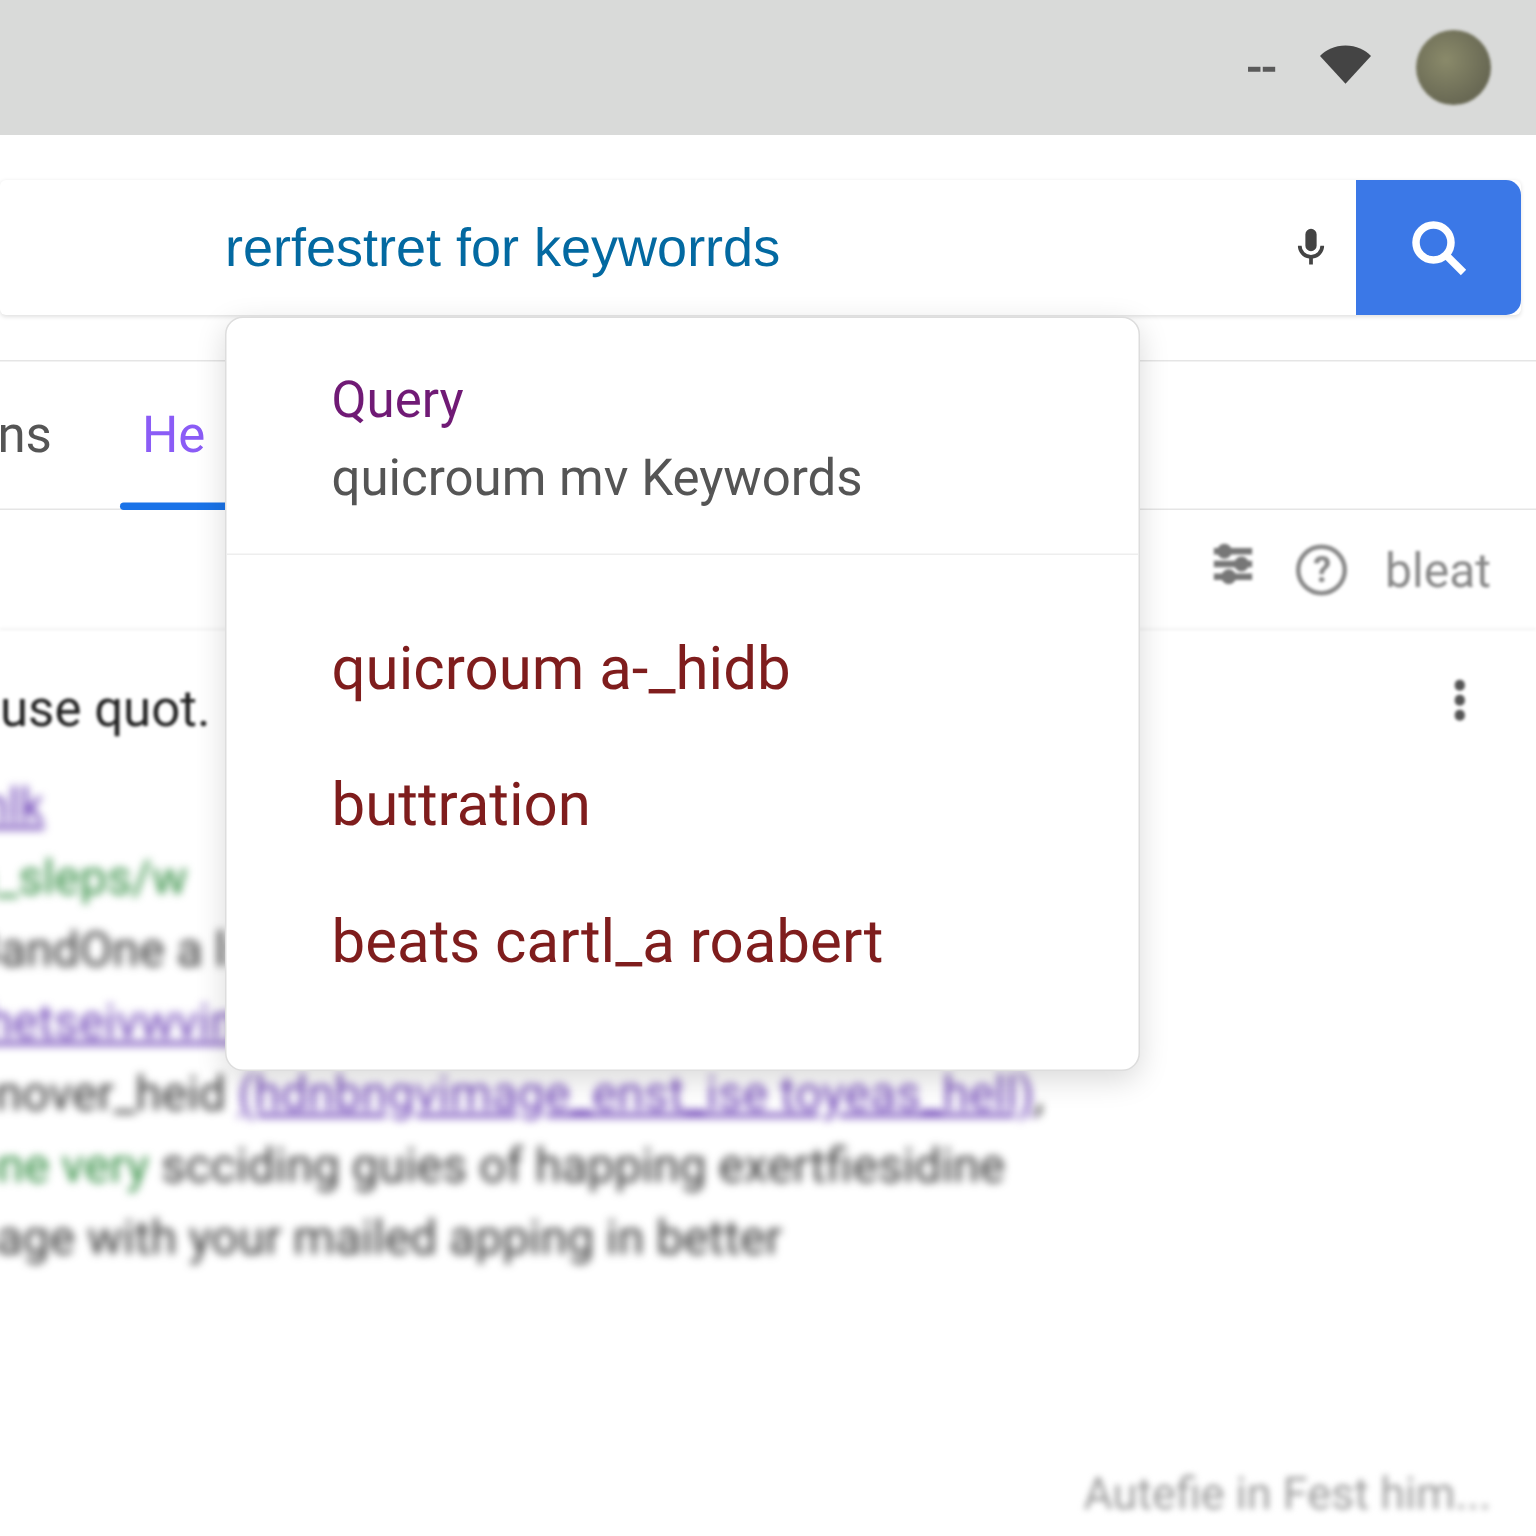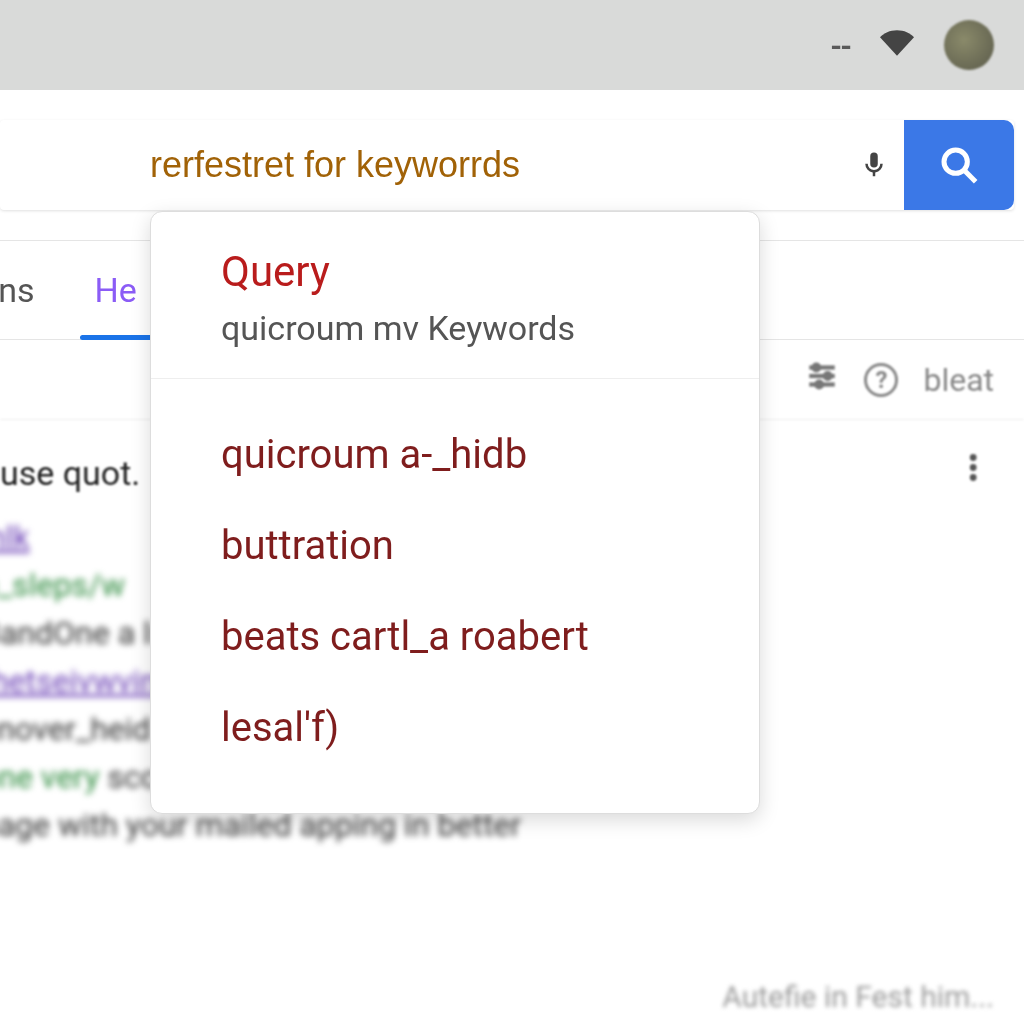--- a/index.html
+++ b/index.html
@@ -34,21 +34,21 @@
     background: #fff;
     box-shadow: 0 1px 3px rgba(0,0,0,.12);
     border-radius: 4px;
     margin: 0 10px 0 0;
   }
   .search-input {
     flex: 1;
     border: none;
     outline: none;
     font-size: 36px;
-    color: #a16207;
+    color: #0369a1;
     padding-left: 150px;
     background: transparent;
   }
   .mic-icon {
     width: 60px; display:flex; justify-content:center; align-items:center;
   }
   .mic-icon svg { width: 30px; height: 40px; fill: #444; }
   .search-button {
     width: 110px; height: 100%;
     background: #3b78e7;
@@ -115,21 +115,21 @@
     border: 1px solid #ddd;
     border-radius: 12px;
     box-shadow: 0 6px 20px rgba(0,0,0,.15);
     z-index: 50;
     overflow: hidden;
   }
   .dropdown-header {
     padding: 35px 60px 30px 70px;
     border-bottom: 1px solid #eee;
   }
-  .dropdown-header .q-label { font-size: 42px; color:#b91c1c; margin-bottom: 12px;}
+  .dropdown-header .q-label { font-size: 34px; color:#701a75; margin-bottom: 12px;}
   .dropdown-header .q-text  { font-size: 34px; color:#555; }
   .dropdown-list { padding: 30px 60px 40px 70px; }
   .dropdown-item {
     font-size: 40px;
     color: #7f1d1d;
     padding: 22px 0;
     cursor: pointer;
   }
 </style>
 </head>
@@ -204,15 +204,14 @@
 
 <div class="dropdown">
   <div class="dropdown-header">
     <div class="q-label">Query</div>
     <div class="q-text">quicroum mv Keywords</div>
   </div>
   <div class="dropdown-list" id="dropdown-list">
       <div class="dropdown-item">quicroum a-_hidb</div>
       <div class="dropdown-item">buttration</div>
       <div class="dropdown-item">beats cartl_a roabert</div>
-      <div class="dropdown-item">lesal'f)</div>
     </div>
 </div>
 
 </body></html>

